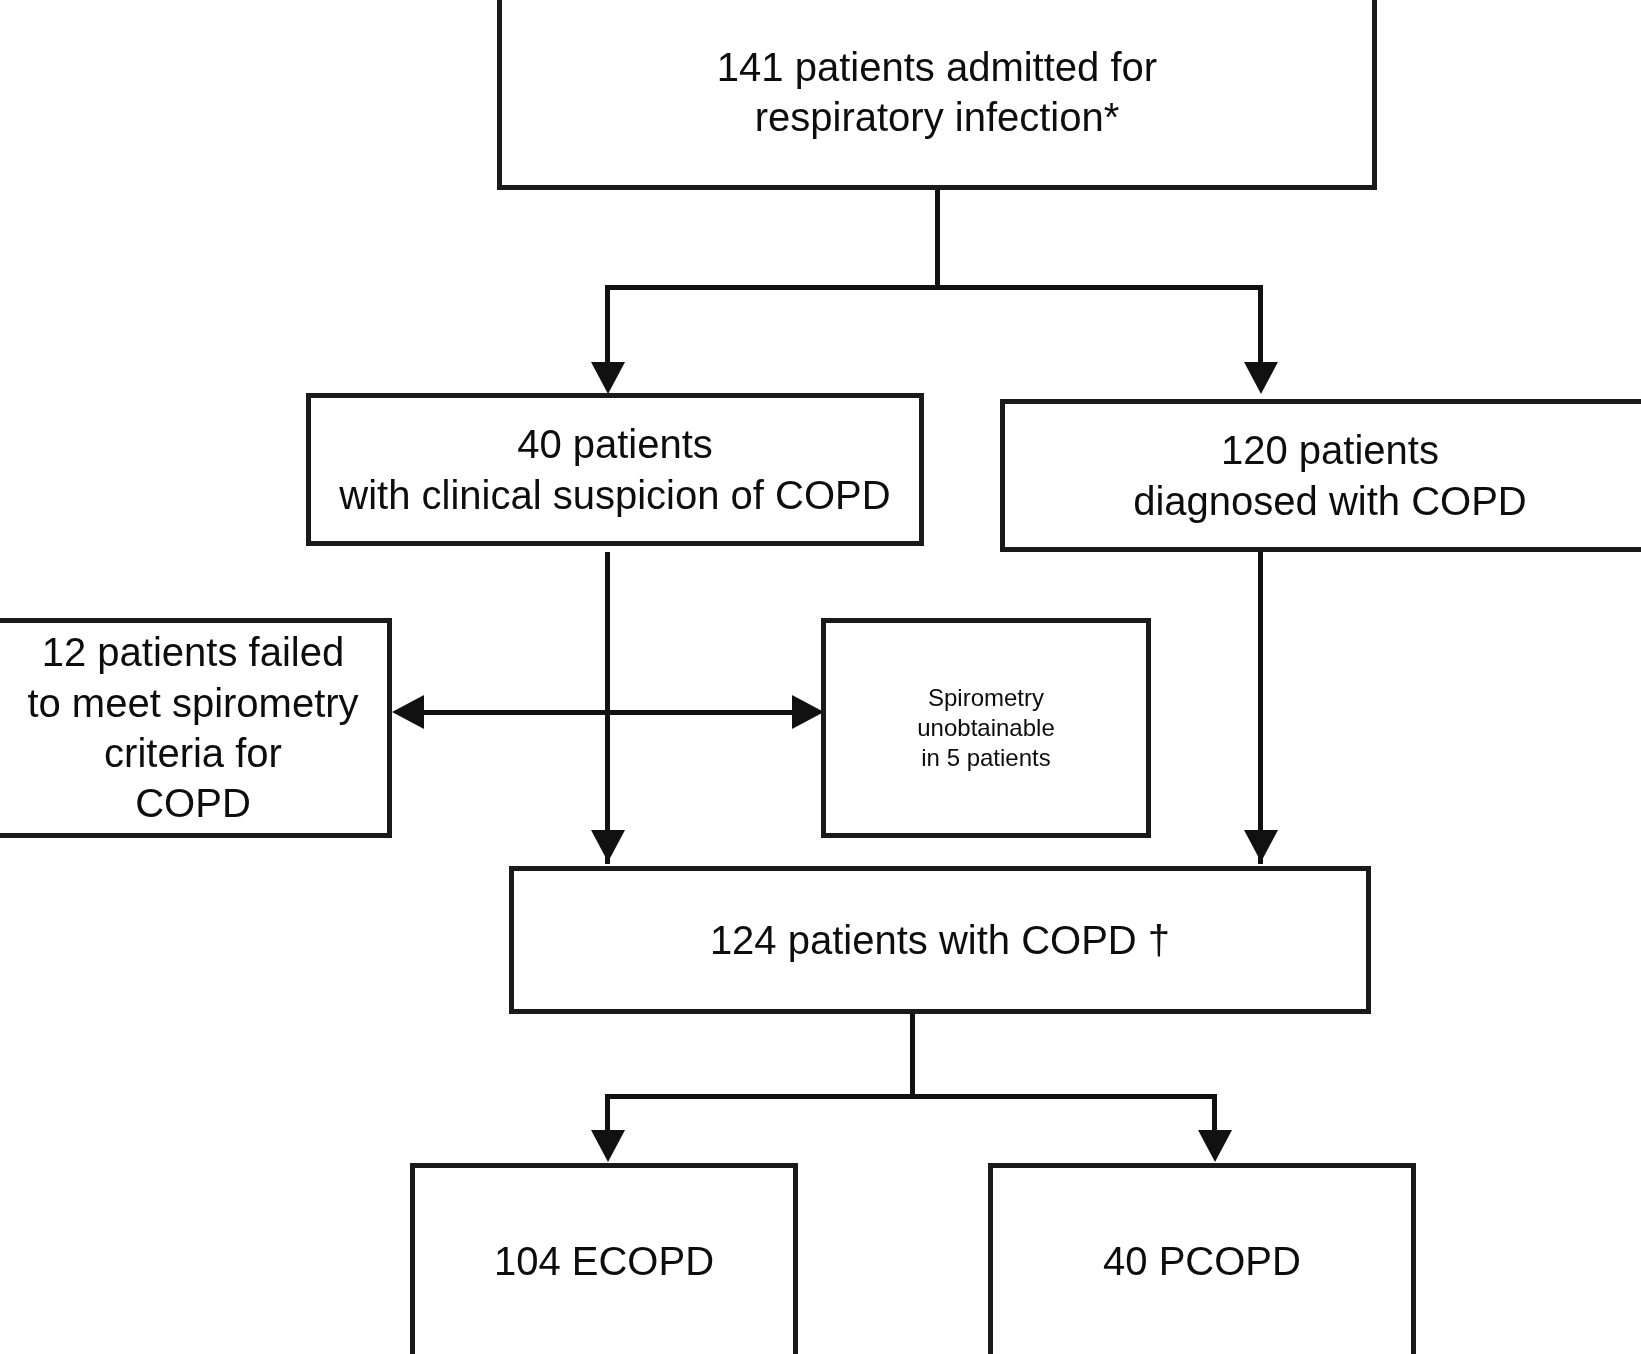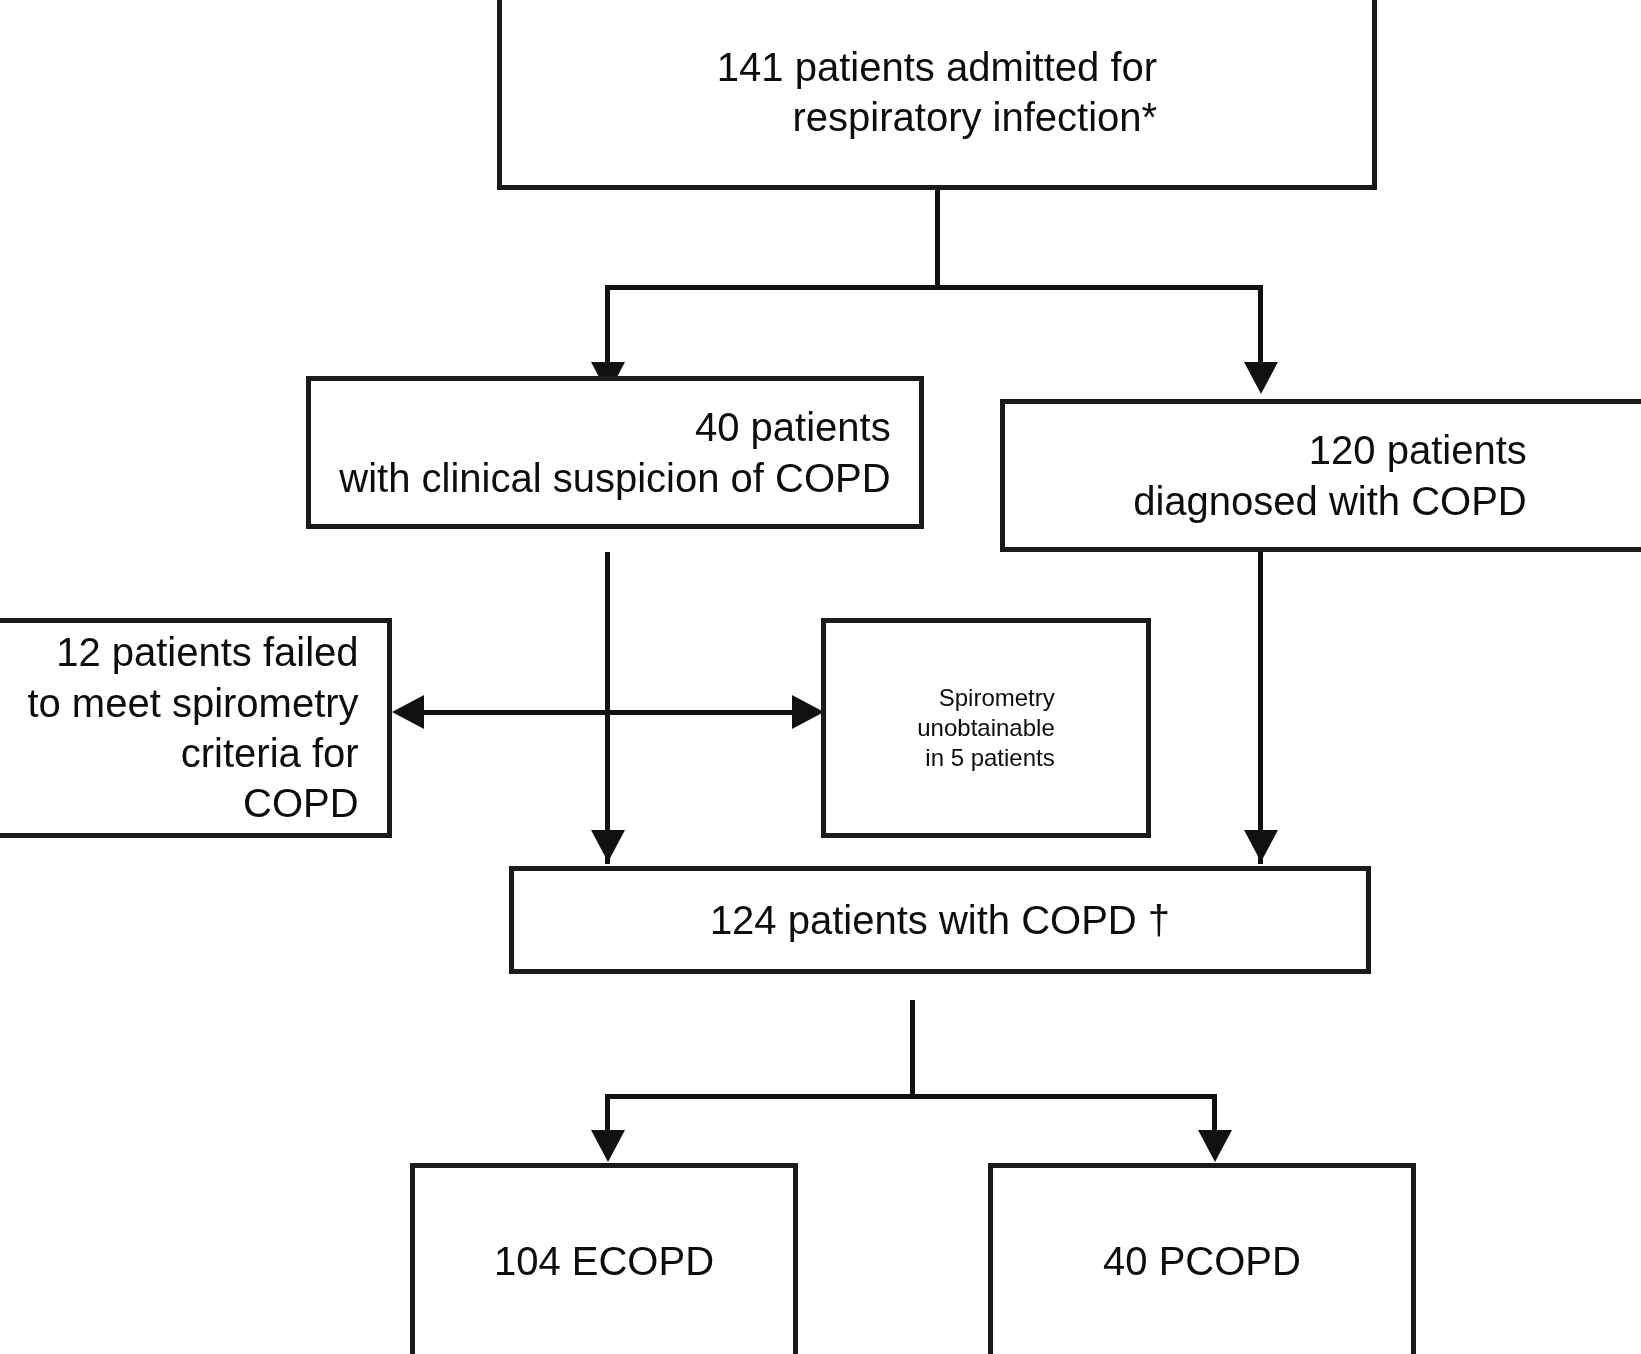--- a/index.html
+++ b/index.html
@@ -28,30 +28,29 @@
     text-align: center;
     color: #0d0d0d;
     line-height: 1.26;
     white-space: pre-line;
     z-index: 3;
   }
   .node-text {
     display: block;
     white-space: pre-line;
     padding: 0 10px;
-    text-align: right;
   }
 
   
   #node-admitted     { left: 497px;  top: -6px;   width: 880px;  height: 196px; font-size: 40px; }
-  #node-suspicion    { left: 306px;  top: 376px;  width: 618px;  height: 153px; font-size: 40px; }
+  #node-suspicion    { left: 306px;  top: 393px;  width: 618px;  height: 153px; font-size: 40px; }
   #node-diagnosed    { left: 1000px; top: 399px;  width: 660px;  height: 153px; font-size: 40px; }
   #node-failed       { left: -6px;   top: 618px;  width: 398px;  height: 220px; font-size: 40px; }
   #node-unobtainable { left: 821px;  top: 618px;  width: 330px;  height: 220px; font-size: 24px; }
-  #node-copd124      { left: 509px;  top: 866px;  width: 862px;  height: 108px; font-size: 40px; }
+  #node-copd124      { left: 509px;  top: 866px;  width: 862px;  height: 148px; font-size: 40px; }
   #node-ecopd        { left: 410px;  top: 1163px; width: 388px;  height: 196px; font-size: 40px; }
   #node-pcopd        { left: 988px;  top: 1163px; width: 428px;  height: 196px; font-size: 40px; }
 
   
   .conn {
     position: absolute;
     background: #111111;
     z-index: 1;
   }
   .vline { width: 5px; }

